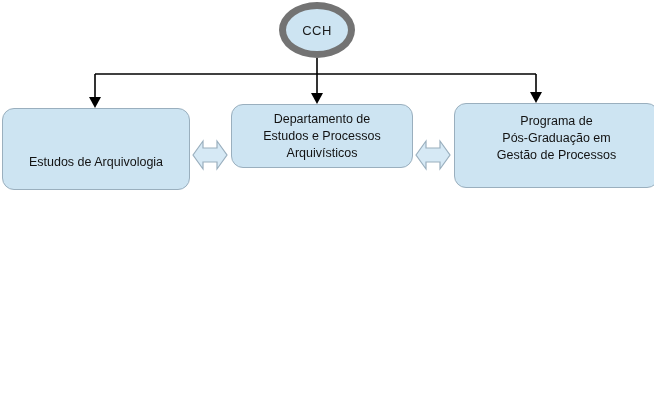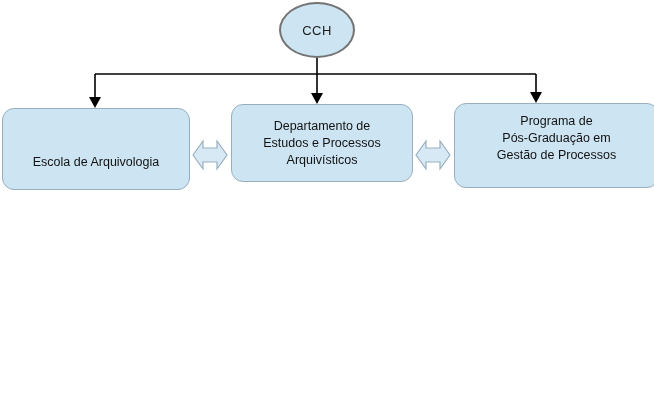--- a/index.html
+++ b/index.html
@@ -29,21 +29,21 @@
 
   
   .node-ellipse {
     position: absolute;
     left: 279px;
     top: 2px;
     width: 76px;
     height: 56px;
     border-radius: 50%;
     background: #cde4f2;
-    border: 2px solid #737373;
+    border: 7px solid #737373;
     box-sizing: border-box;
     display: flex;
     align-items: center;
     justify-content: center;
   }
   .node-ellipse .node-text {
     font-size: 13px;
     color: #1b1b1b;
     letter-spacing: 0.4px;
   }
@@ -75,21 +75,21 @@
     width: 188px;
     height: 82px;
   }
   #box-escola .node-text {
     padding-top: 26px;
   }
   #box-departamento {
     left: 231px;
     top: 104px;
     width: 182px;
-    height: 78px;
+    height: 64px;
   }
   #box-programa {
     left: 454px;
     top: 103px;
     width: 205px;
     height: 85px;
   }
   #box-programa .node-text {
     padding-bottom: 14px;
   }
@@ -124,21 +124,21 @@
       <polygon points="317,104 311,93 323,93"></polygon>
       <polygon points="536,103 530,92 542,92"></polygon>
     </g>
   </svg>
 
   <div class="node-ellipse">
     <span class="node-text">CCH</span>
   </div>
 
   <div class="node-box" id="box-escola">
-    <span class="node-text">Escola de Arquivologia</span>
+    <span class="node-text">Estudos de Arquivologia</span>
   </div>
 
   <svg class="double-arrow" style="left:191px; top:130px;" viewBox="0 0 38 50" xmlns="http://www.w3.org/2000/svg">
     <polygon points="2,25 12,11 12,18 26,18 26,11 36,25 26,39 26,32 12,32 12,39" fill="#d6e9f5" stroke="#9aafbe" stroke-width="1.2"></polygon>
   </svg>
 
   <div class="node-box" id="box-departamento">
     <span class="node-text">Departamento de
 Estudos e Processos
 Arquivísticos</span>

